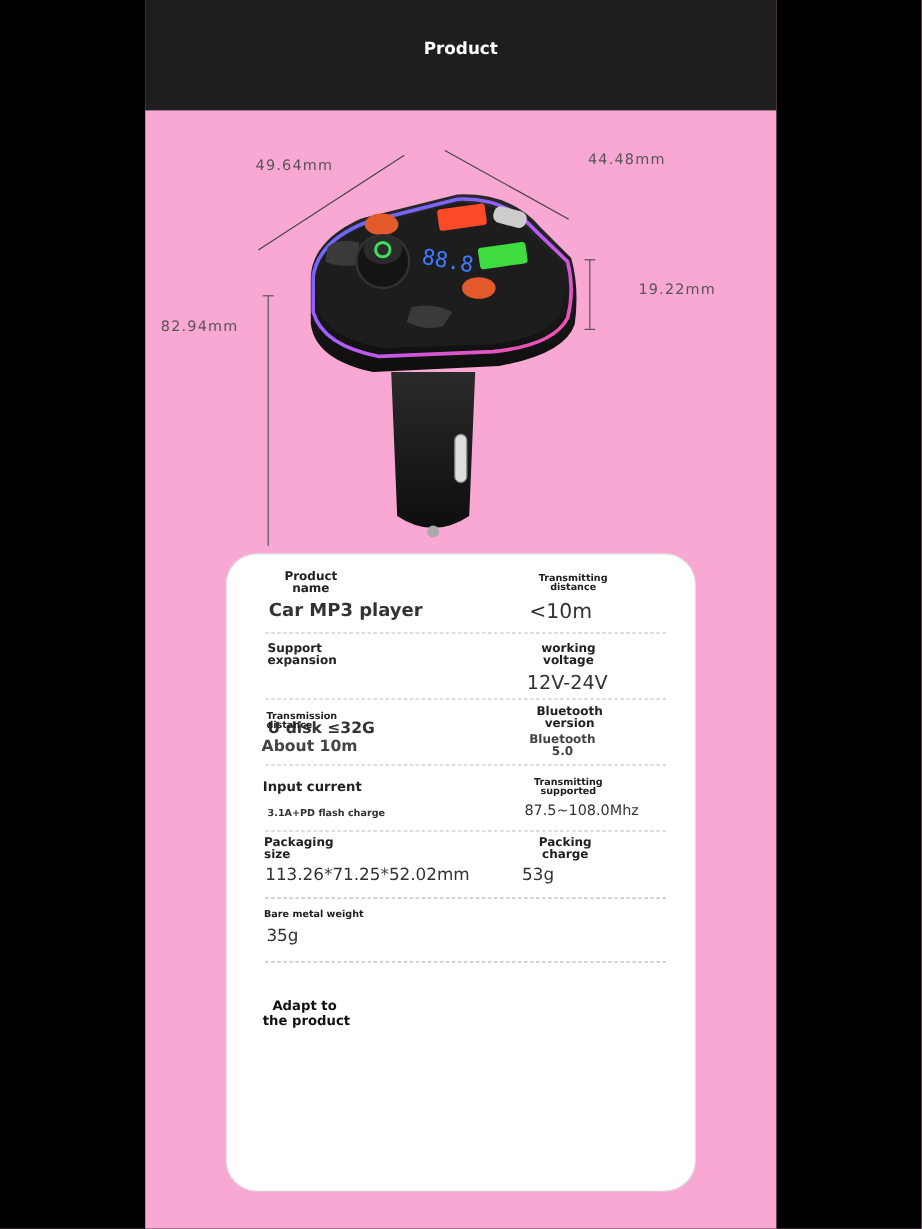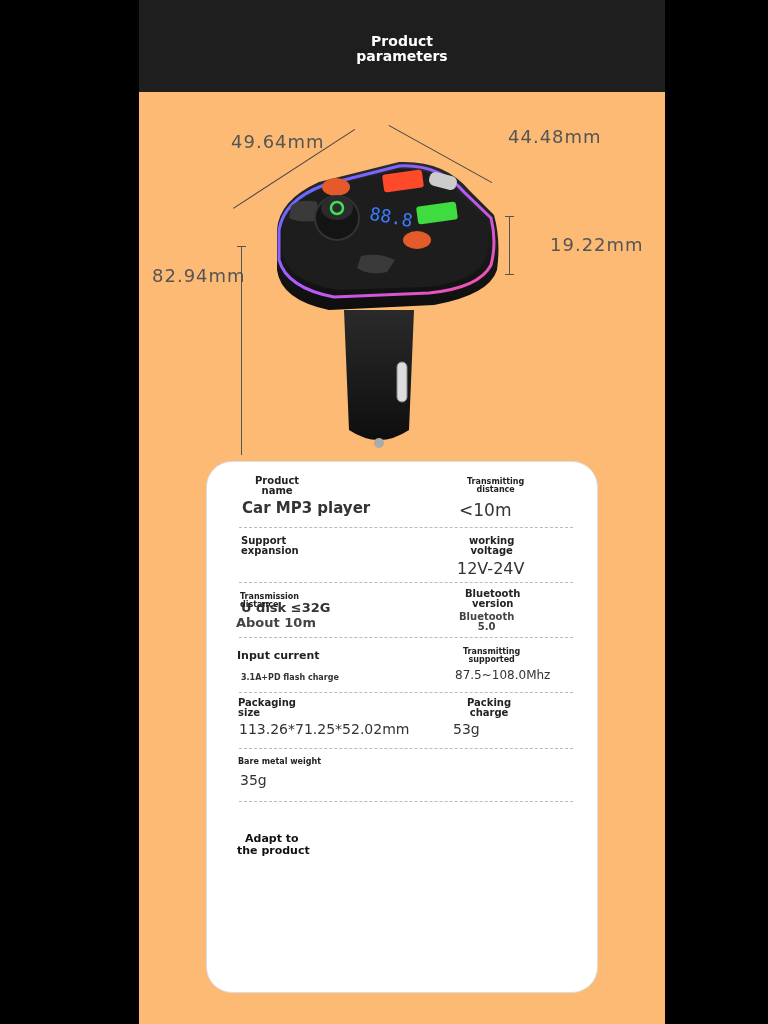--- a/index.html
+++ b/index.html
@@ -1,37 +1,36 @@
 <!DOCTYPE html>
 <html><head>
 <meta charset="utf-8">
 <style>
   html, body { margin:0; padding:0; }
   body { width:768px; height:1024px; background:#000; position:relative; overflow:hidden; font-family:"DejaVu Sans", sans-serif; }
-  .page { position:absolute; left:139px; top:0; width:526px; height:1024px; background:#fdba74; }
+  .page { position:absolute; left:121px; top:0; width:526px; height:1024px; background:#f9a8d4; }
   .header { position:absolute; left:0; top:0; width:526px; height:92px; background:#1e1e1e; }
   .header-title { position:absolute; left:0; width:526px; top:34px; text-align:center; color:#fff; font-weight:bold; font-size:14px; line-height:15px; }
-  .dim { position:absolute; color:#555; font-size:18px; letter-spacing:1px; font-family:"DejaVu Sans", sans-serif; }
+  .dim { position:absolute; color:#555; font-size:12px; letter-spacing:1px; font-family:"DejaVu Sans", sans-serif; }
   .line { position:absolute; background:#444; height:1px; transform-origin:0 0; }
   .vline { position:absolute; background:#555; width:1px; }
   .tick { position:absolute; background:#555; }
   .card { position:absolute; left:67px; top:461px; width:390px; height:530px; border:1.5px solid #ddd; border-radius:26px; background:#fff; }
   .lbl { position:absolute; font-weight:bold; color:#222; font-size:10px; line-height:10px; }
   .lbl-sm { font-size:8px; line-height:8px; }
   .val { position:absolute; color:#333; }
   .sep { position:absolute; left:32px; width:334px; border-top:1.5px dashed #bbb; }
 </style>
 </head>
 <body>
 
 <div class="page">
   <div class="header">
     <div class="header-title">
       <div>Product</div>
-      <div>parameters</div>
     </div>
   </div>
 
   <div class="dim" style="left:92px; top:131px;">49.64mm</div>
   <div class="dim" style="left:369px; top:126px;">44.48mm</div>
   <div class="dim" style="left:411px; top:234px;">19.22mm</div>
   <div class="dim" style="left:13px; top:265px;">82.94mm</div>
 
   <div class="line" style="left:94px; top:208px; width:145px; transform:rotate(-33deg);"></div>
   <div class="line" style="left:250px; top:125px; width:118px; transform:rotate(29deg);"></div>

